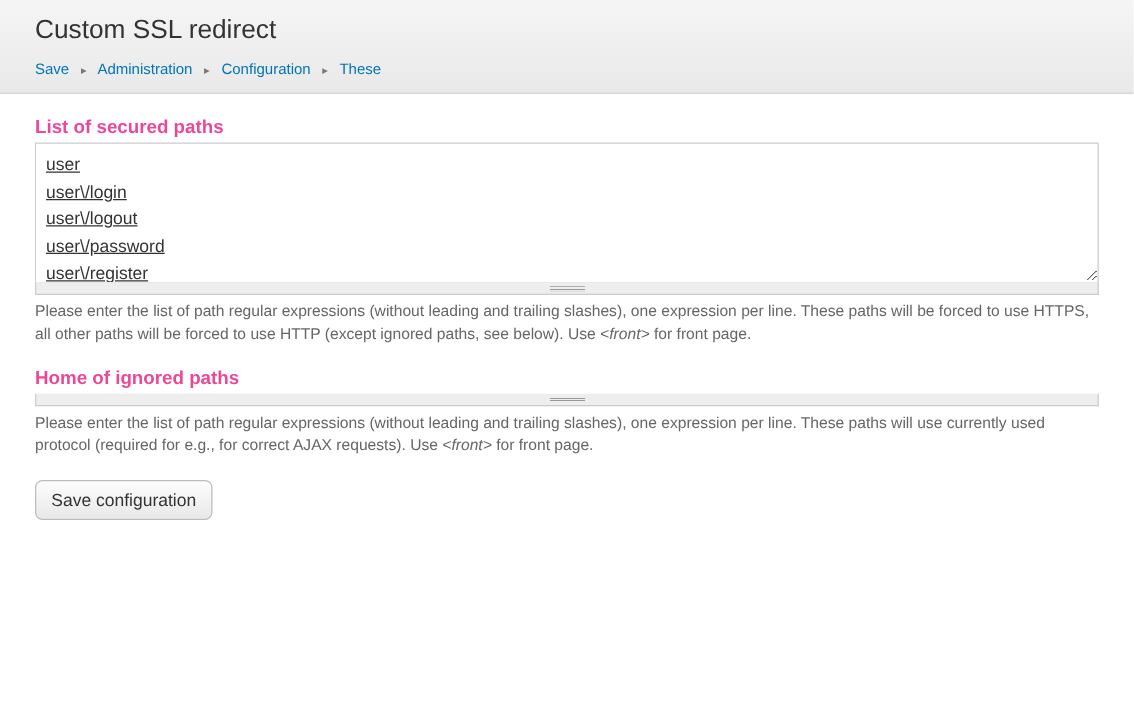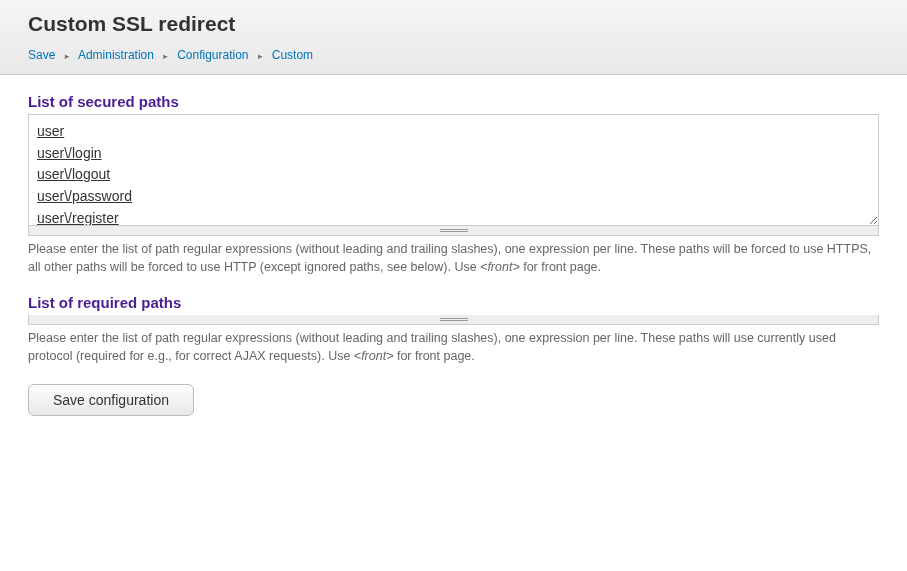--- a/index.html
+++ b/index.html
@@ -9,21 +9,21 @@
       color: #3b3b3b;
       background: #fff;
     }
     .header-bar {
       background: linear-gradient(to bottom, #f5f5f5, #e9e9e9);
       border-bottom: 1px solid #ccc;
       padding: 0 28px;
     }
     .page-title {
       font-size: 21px;
-      font-weight: bold;
+      font-weight: normal;
       color: #333;
       padding: 12px 0 8px 0;
     }
     .breadcrumb {
       padding: 4px 0 12px 0;
       font-size: 12px;
       color: #666;
     }
     .breadcrumb a {
       color: #0074bd;
@@ -36,21 +36,21 @@
       font-size: 9px;
     }
     .content {
       padding: 18px 28px;
     }
     .form-item { margin-bottom: 12px; }
     .form-label {
       display: block;
       font-weight: bold;
       font-size: 15px;
-      color: #4c1d95;
+      color: #ec4899;
       margin-bottom: 4px;
     }
     .textarea-wrapper {
       border: 1px solid #ccc;
       background: #fff;
     }
     textarea {
       width: 100%;
       border: none;
       padding: 6px 8px;
@@ -90,21 +90,21 @@
     }
     .description {
       font-size: 12.5px;
       color: #666;
       line-height: 1.45;
       margin-bottom: 18px;
     }
     .description em { font-style: italic; }
     .submit-btn {
       display: inline-block;
-      padding: 7px 24px;
+      padding: 7px 12px;
       font-size: 14px;
       color: #333;
       background: linear-gradient(to bottom, #fdfdfd, #e8e8e8);
       border: 1px solid #bbb;
       border-radius: 6px;
       cursor: pointer;
       font-family: inherit;
     }
   </style>
 </head>
@@ -112,21 +112,21 @@
 
 <div class="header-bar">
   <h1 class="page-title">Custom SSL redirect</h1>
   <div class="breadcrumb">
     <a href="#">Save</a>
     <span class="sep">▸</span>
     <a href="#">Administration</a>
     <span class="sep">▸</span>
     <a href="#">Configuration</a>
     <span class="sep">▸</span>
-    <a href="#">Custom</a>
+    <a href="#">These</a>
   </div>
 </div>
 
 <div class="content">
 
   <div class="form-item">
     <label class="form-label">List of secured paths</label>
     <div class="textarea-wrapper">
       <textarea class="ta-secured" style="">user
 user\/login
@@ -134,21 +134,21 @@
 user\/password
 user\/register</textarea>
     </div>
     <div class="grippie"></div>
     <div class="description">
       <span>Please enter the list of path regular expressions (without leading and trailing slashes), one expression per line. These paths will be forced to use HTTPS, all other paths will be forced to use HTTP (except ignored paths, see below). Use </span><em>&lt;front&gt;</em><span> for front page.</span>
     </div>
   </div>
 
   <div class="form-item">
-    <label class="form-label">List of required paths</label>
+    <label class="form-label">Home of ignored paths</label>
     <div class="grippie"></div>
     <div class="description">
       <span>Please enter the list of path regular expressions (without leading and trailing slashes), one expression per line. These paths will use currently used protocol (required for e.g., for correct AJAX requests). Use </span><em>&lt;front&gt;</em><span> for front page.</span>
     </div>
   </div>
 
   <button class="submit-btn">Save configuration</button>
 
 </div>
 

